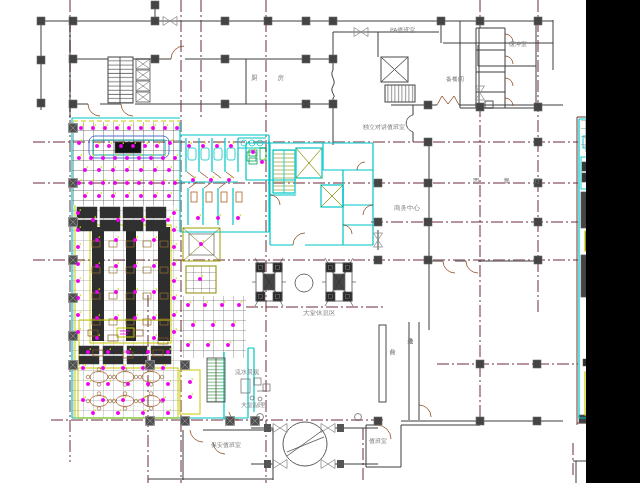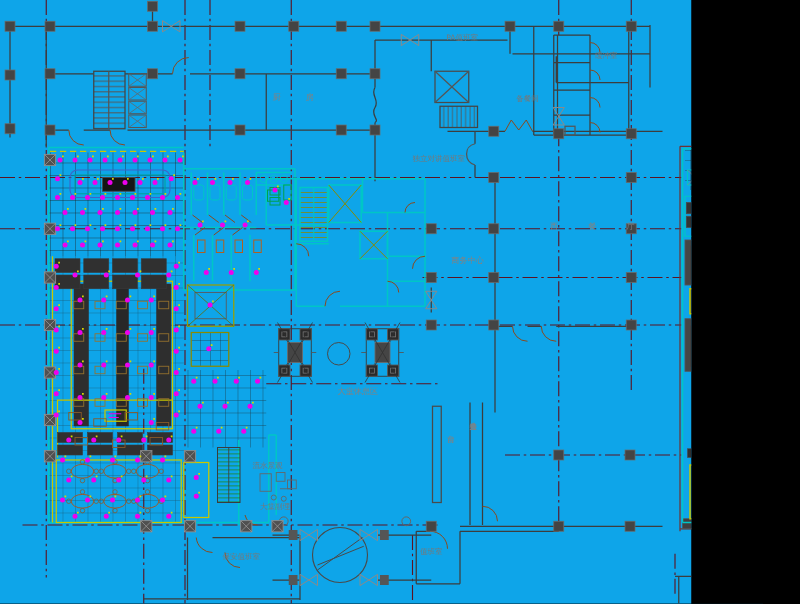--- a/index.html
+++ b/index.html
@@ -1,16 +1,16 @@
 <!DOCTYPE html>
 <html><head>
 <meta charset="utf-8">
 <style>
   html,body{margin:0;padding:0;background:#000;}
-  .canvas{position:relative;width:553px;height:483px;background:#0ea5e9;overflow:hidden;}
+  .canvas{position:relative;width:553px;height:483px;background:#ffffff;overflow:hidden;padding-left:33px;}
   svg{display:block;}
   .lbl{fill:#828282;font:6.5px "DejaVu Sans","Liberation Sans",sans-serif;}
   .lbl-sm{fill:#787878;font:6px "DejaVu Sans","Liberation Sans",sans-serif;}
   .lbl-sp{letter-spacing:11px;}
   .lbl-sp2{letter-spacing:9px;}
   .vlbl{fill:#828282;font:6px "DejaVu Sans","Liberation Sans",sans-serif;writing-mode:tb;}
 </style>
 </head>
 <body>
 

